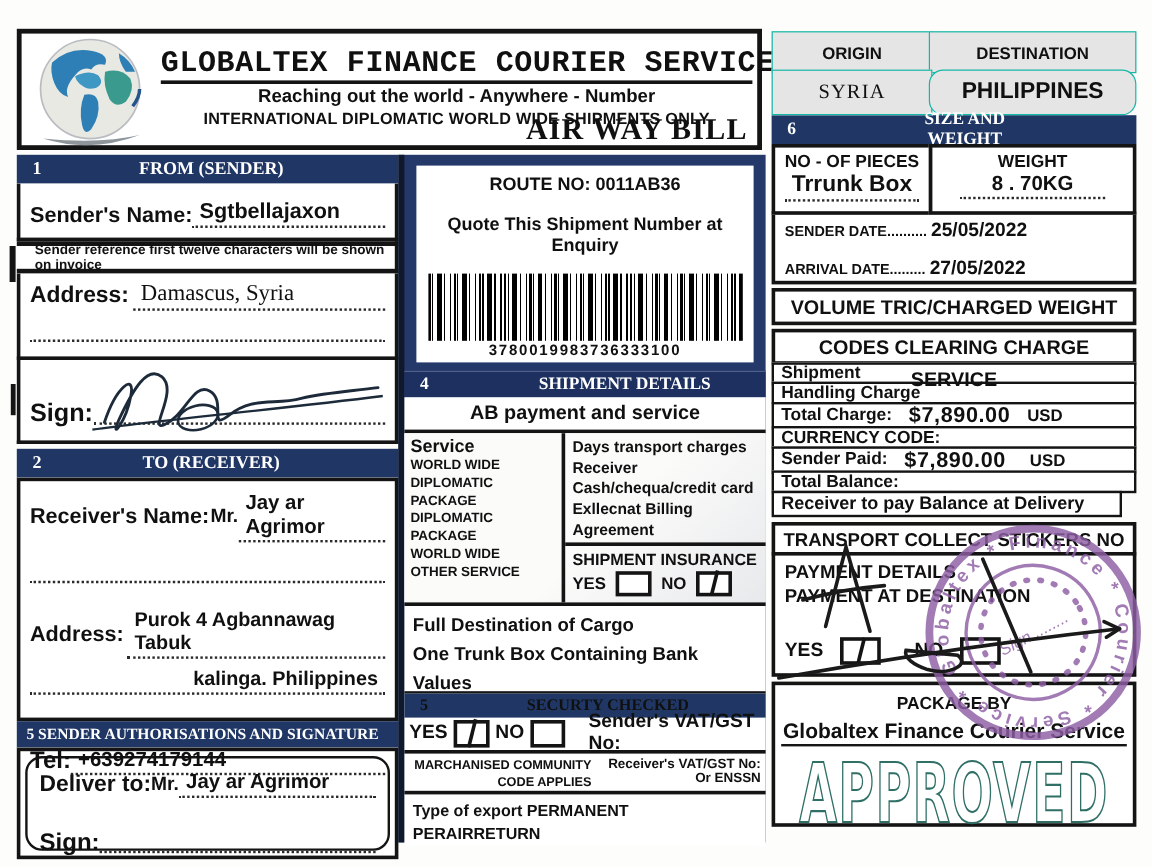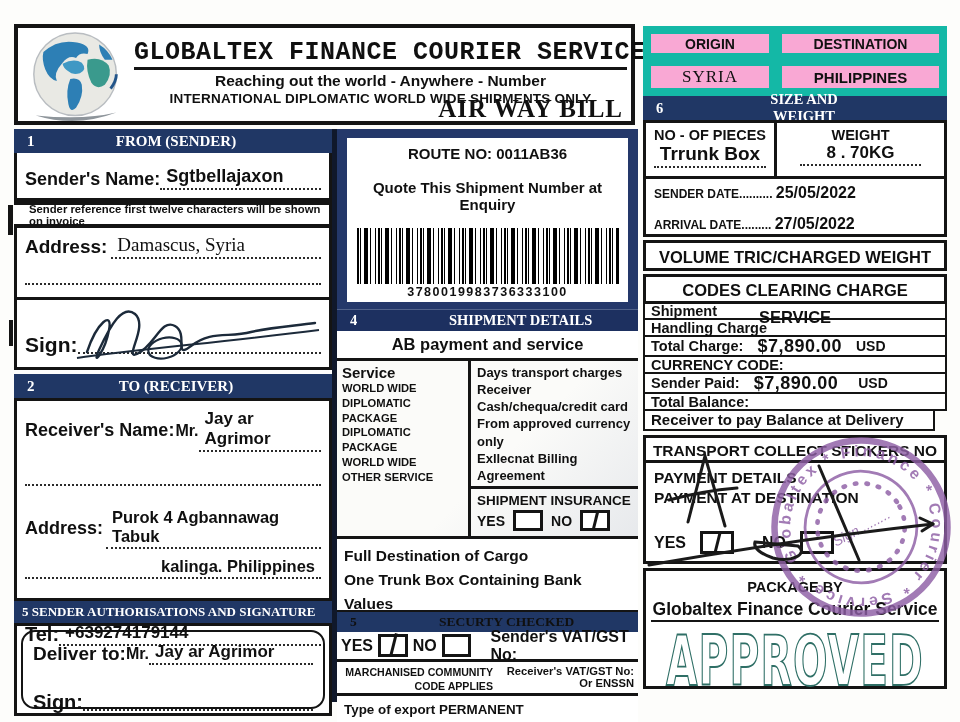--- a/index.html
+++ b/index.html
@@ -62,21 +62,21 @@
   .cargo{padding:5px 7px 0 7px;height:73px;box-sizing:border-box;border-bottom:2px solid #141414;font-weight:bold;font-size:15.5px;line-height:1.55;}
   .s5-bar{height:20px;font-size:13.5px;background:#203765;}
   .s5-bar .title{padding-left:50px;}
   .sec-row{display:flex;align-items:center;height:27px;border-bottom:3px solid #141414;font-weight:bold;font-size:16px;padding:0 4px;gap:5px;}
   .merch{display:flex;border-bottom:3px solid #141414;padding:3px 4px 2px 6px;height:34px;box-sizing:border-box;text-align:right;}
   .merch-l{font-weight:bold;font-size:10.6px;line-height:1.35;width:150px;}
   .merch-r{flex:1;display:flex;align-items:flex-end;justify-content:flex-end;font-weight:bold;font-size:11.2px;padding-bottom:2px;}
   .export{padding:4px 7px 0 7px;font-weight:bold;font-size:13.4px;line-height:1.45;}
   
   .od{display:flex;}
-  .od-cell{border:8px solid #14b8a6;box-sizing:border-box;background:#f9a8d4;display:flex;align-items:center;justify-content:center;}
+  .od-cell{border:1px solid #14b8a6;box-sizing:border-box;background:#e5e5e5;display:flex;align-items:center;justify-content:center;}
   .od-h{height:35px;font-weight:bold;font-size:14px;}
   .od-v{height:38px;margin-top:-3px;}
   .od-c1{width:134px;}
   .od-c2{flex:1;margin-left:-3px;}
   .s6-bar{height:24px;font-size:14.5px;}
   .s6-bar .title{padding-left:46px;}
   .pw{display:flex;}
   .pw-cell{border:3px solid #141414;box-sizing:border-box;background:#fff;height:59px;padding-top:4px;text-align:center;}
   .pw-label{font-weight:bold;font-size:14.5px;}
   .pw-value{font-weight:bold;font-size:19px;}
@@ -221,21 +221,20 @@
           <div class="svc-item">PACKAGE</div>
           <div class="svc-item">DIPLOMATIC PACKAGE</div>
           <div class="svc-item">WORLD WIDE</div>
           <div class="svc-item">OTHER SERVICE</div>
         </div>
         <div class="svc-right">
           <div class="chg">
             <div class="chg-item">Days transport charges</div>
             <div class="chg-item">Receiver</div>
             <div class="chg-item">Cash/chequa/credit card</div>
-            <div class="chg-item">From approved currency only</div>
             <div class="chg-item">Exllecnat Billing Agreement</div>
           </div>
           <div class="ins">
             <div class="ins-label">SHIPMENT INSURANCE</div>
             <div class="ins-row">
               <span>YES</span>
               <span class="cb small"></span>
               <span>NO</span>
               <span class="cb small checked"></span>
             </div>
@@ -277,21 +276,21 @@
   </div>
 
   <div id="rightcol">
 
     <div class="od">
       <div class="od-cell od-h od-c1">ORIGIN</div>
       <div class="od-cell od-h od-c2">DESTINATION</div>
     </div>
     <div class="od">
       <div class="od-cell od-v od-c1 serif" style="font-size:17px;letter-spacing:1px;">SYRIA</div>
-      <div class="od-cell od-v od-c2 b" style="font-size:15px;">PHILIPPINES</div>
+      <div class="od-cell od-v od-c2 b" style="font-size:19px;border-radius:12px;">PHILIPPINES</div>
     </div>
 
     <div class="bar navy s6-bar">
       <span class="num">6</span>
       <span class="title" style="flex:1;padding-right:80px;text-align:center;">SIZE AND WEIGHT</span>
     </div>
 
     <div class="pw">
       <div class="pw-cell od-c1" style="width:134px;">
         <div class="pw-label">NO - OF PIECES</div>

